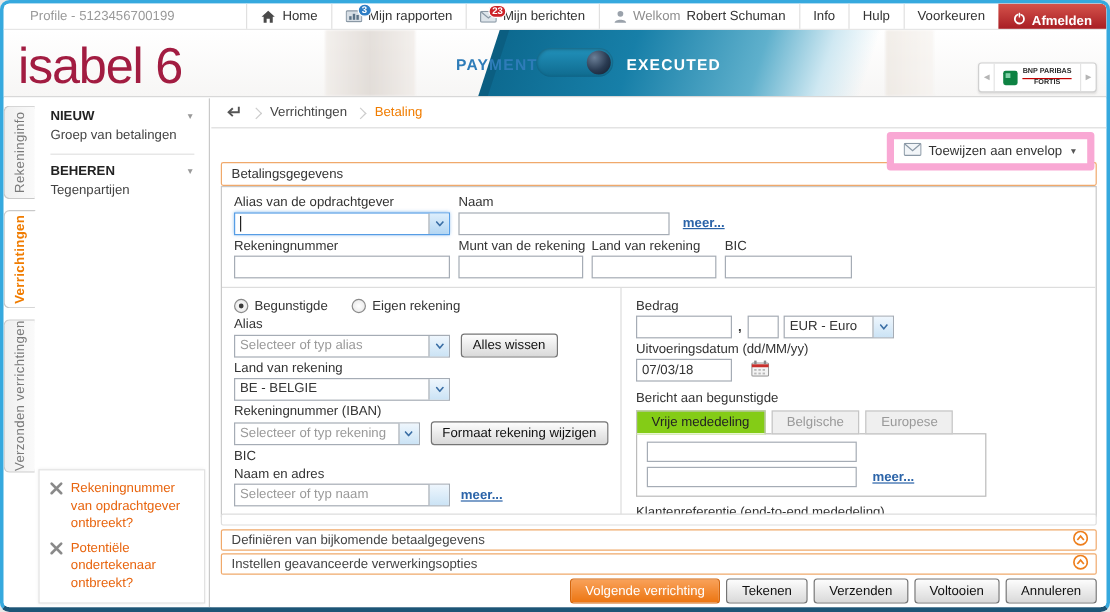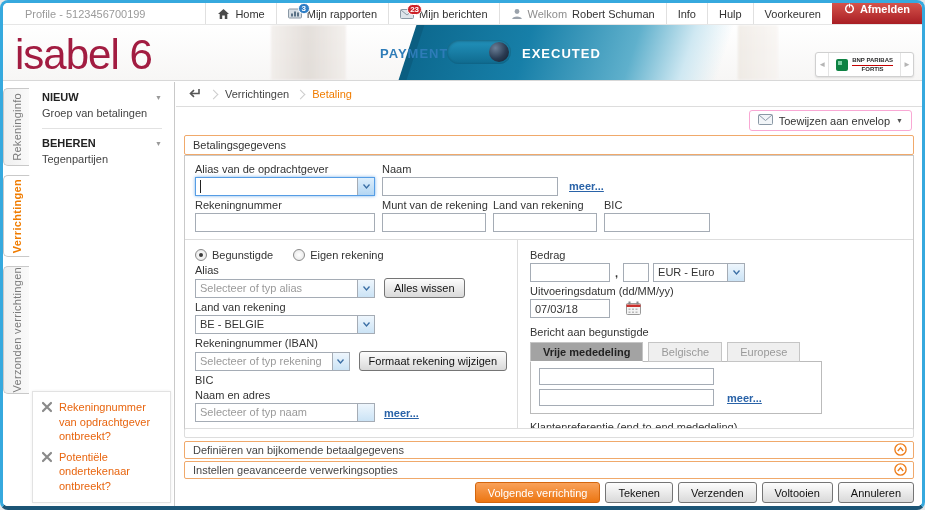--- a/index.html
+++ b/index.html
@@ -14,21 +14,21 @@
   .topbar { height:22px; display:flex; align-items:stretch; background:#fff; border-bottom:1px solid #e6e6e6; }
   .profile { flex:1; display:flex; align-items:center; padding-left:22px; color:#9a9a9a; }
   .tb-item { display:flex; align-items:center; gap:5px; padding:0 11px; border-left:1px solid #e0e0e0; color:#333; cursor:pointer;justify-content:center; }
   .tb-ic { position:relative; display:inline-flex; }
   .badge { position:absolute; top:-5px; right:-8px; min-width:12px; height:11px; padding:0 2px;
     border-radius:7px; border:1px solid #fff; color:#fff; font-size:8px; font-weight:bold;
     display:flex; align-items:center; justify-content:center; }
   .badge-blue { background:#2D7DC5; }
   .badge-red { background:#CC2229; }
   .welcome-gray { color:#8d8d8d; }
-  .tb-logout { display:flex; align-items:flex-start; gap:5px; padding:0 12px;
+  .tb-logout { display:flex; align-items:flex-end; gap:5px; padding:0 12px;
     background:linear-gradient(#d5534b,#a81e24); color:#fff; font-weight:bold; cursor:pointer; }
 
   
   .header { position:relative; height:56px; background:linear-gradient(#ffffff,#f7f6f5); overflow:hidden; border-bottom:1px solid #d8d8d8; }
   .photo1 { position:absolute; left:268px; top:0; width:75px; height:100%;
     background:linear-gradient(90deg,#efeae6,#d9d2cc,#efeae6); opacity:.7; filter:blur(1px); }
   .photo2 { position:absolute; left:735px; top:0; width:40px; height:100%;
     background:linear-gradient(90deg,#e9e2da,#f6f2ee); opacity:.6; filter:blur(1px); }
   .band { position:absolute; left:412px; top:-6px; width:310px; height:70px; transform:skewX(-18deg);
     background:linear-gradient(90deg, #0D6A90 0%, #177FA8 35%, #5FB0CC 70%, #cfe8f2 88%, rgba(255,255,255,0) 100%); }
@@ -73,21 +73,21 @@
   .warn svg { flex:0 0 auto; margin-top:1px; }
 
   
   .content { position:absolute; left:173px; top:79px; right:0; bottom:0; background:#fff; overflow:hidden; }
   .crumbs { height:25px; display:flex; align-items:center; gap:6px; padding:0 10px; border-bottom:1px solid #ddd; }
   .crumb-sep { width:7px; height:7px; border-top:1px solid #ccc; border-right:1px solid #ccc; transform:rotate(45deg); margin:0 2px; }
   .crumb { color:#444; cursor:pointer; }
   .crumb.current { color:#F07C00; }
   .env-row { position:relative; height:24px; margin-top:2px; }
   .env-btn { position:absolute; right:10px; top:1px; display:flex; align-items:center; gap:6px;
-    border:1px solid #f9a8d4; border-radius:3px; background:#fff; padding:3px 8px; cursor:pointer; color:#333; }
+    border:6px solid #f9a8d4; border-radius:3px; background:#fff; padding:3px 8px; cursor:pointer; color:#333; }
   .env-caret { font-size:7px; color:#555; }
 
   .sec-head { margin:2px 8px 0; border:1px solid #F0A96B; border-radius:2px; background:#fff; padding:3px 8px; color:#333; }
   .content-box { margin:0 8px; border:1px solid #c9c9c9; background:#fff; height:276px; overflow:hidden; }
   .top-fields { padding:4px 10px 7px; border-bottom:1px solid #ddd; }
   .frow { display:flex; gap:7px; align-items:flex-end; }
   .fld { display:flex; flex-direction:column; }
   .flabel { margin:3px 0 2px; color:#333; white-space:nowrap; }
   .txt { height:19px; border:1px solid #a5acb5; padding:0 4px; font-family:"Liberation Sans",sans-serif; font-size:11px; color:#333; background:#fff; }
   .lnk { color:#2A63A8; font-weight:bold; text-decoration:underline; cursor:pointer; white-space:nowrap; }
@@ -115,21 +115,21 @@
   .combo-row { display:flex; gap:9px; align-items:center; }
   .btn { height:20px; padding:0 9px; border:1px solid #757575; border-radius:3px;
     background:linear-gradient(#fdfdfd,#d9d9d9); font-family:"Liberation Sans",sans-serif; font-size:11px; color:#111; cursor:pointer; white-space:nowrap; }
 
   .amount-row { display:flex; align-items:center; gap:4px; }
   .comma { font-weight:bold; margin:0 1px; }
   .date-row { display:flex; align-items:center; gap:16px; }
   .msg-tabs { margin-top:3px; position:relative; z-index:2; }
   .msg-tab { display:inline-block; padding:3px 12px; border:1px solid #c5c5c5; background:#efefef; color:#999;
     margin-right:2px; position:relative; top:1px; cursor:pointer; }
-  .msg-tab.active { background:#a3a3a3; color:#222; font-weight:bold; border-bottom-color:#fff; }
+  .msg-tab.active { background:#84cc16; color:#222; font-weight:normal; border-bottom-color:#fff; }
   .msg-box { width:292px; border:1px solid #bbb; padding:6px 8px 7px; position:relative; background:#fff; }
   .msg-box .txt { display:block; width:175px; height:17px; margin-bottom:4px; }
   .msg-more { position:absolute; left:196px; bottom:9px; }
 
   .thin-bar { position:absolute; left:8px; right:8px; bottom:68px; height:10px; border:1px solid #ddd; border-radius:2px; background:#fff; }
   .acc-bar { position:absolute; left:8px; right:8px; height:18px; border:1px solid #F0A96B; border-radius:2px;
     background:#fff; display:flex; align-items:center; justify-content:space-between; padding:0 6px 0 8px; color:#444; cursor:pointer; }
   .acc1 { bottom:47px; }
   .acc2 { bottom:27px; }
 

